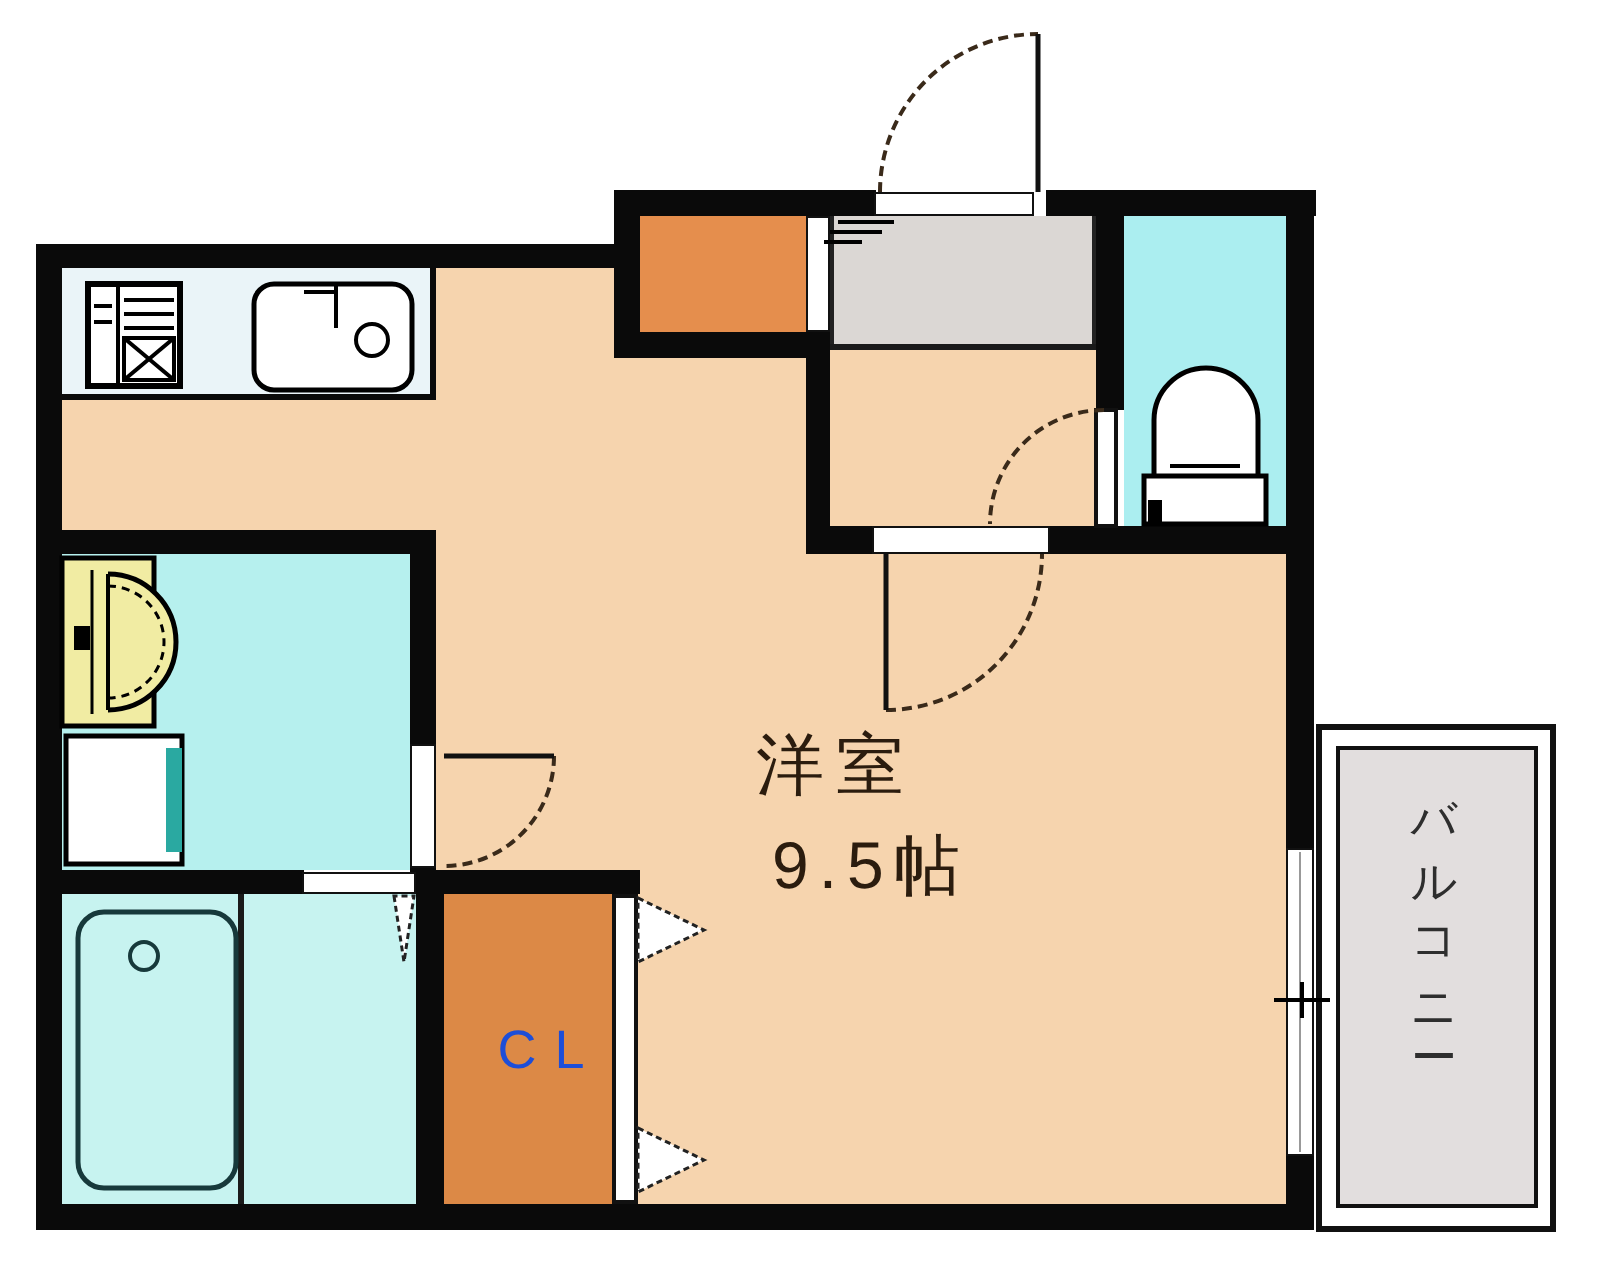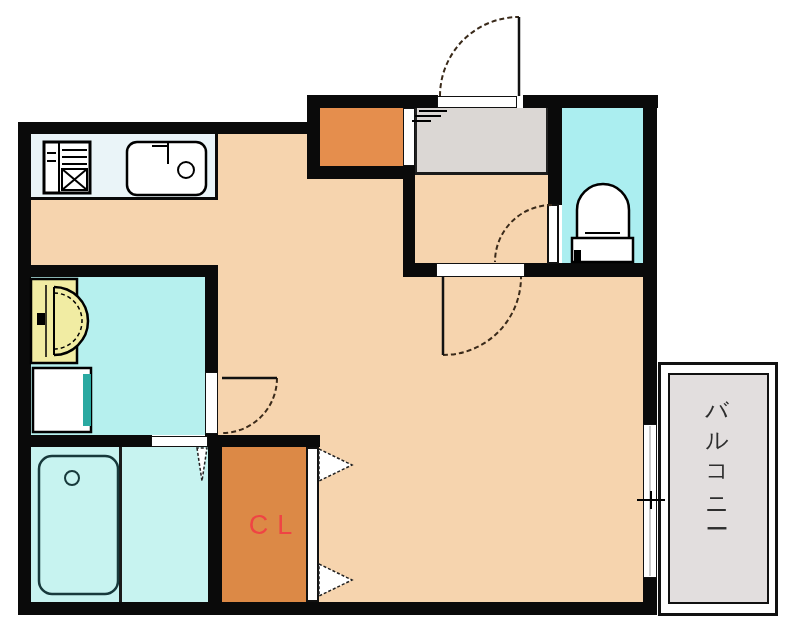--- a/index.html
+++ b/index.html
@@ -31,21 +31,21 @@
   #overlay{position:absolute;left:0;top:0;z-index:5;pointer-events:none;}
   .arc{fill:none;stroke:#3a2a1a;stroke-width:2;stroke-dasharray:5 3;}
   .leaf{stroke:#111;stroke-width:2.5;}
   .fix{stroke:#000;stroke-width:2.5;fill:#ffffff;}
   .fixline{stroke:#000;stroke-width:2;fill:none;}
   .tri{fill:#ffffff;stroke:#222;stroke-width:1.5;stroke-dasharray:3 2;}
   
   .label{position:absolute;z-index:6;color:#2b1c0e;}
   .main-label{left:378px;top:366px;font-size:34px;line-height:1.0;letter-spacing:6px;}
   .main-label .size{margin-top:16px;margin-left:8px;font-size:33px;letter-spacing:5px;white-space:nowrap;}
-  .cl-label{left:222px;top:510px;width:100px;text-align:center;font-size:27px;letter-spacing:9px;color:#ef4444;padding-left:6px;}
+  .cl-label{left:222px;top:510px;width:100px;text-align:center;font-size:27px;letter-spacing:9px;color:#1d4ed8;padding-left:6px;}
   .balcony-label{left:676px;top:384px;width:84px;height:224px;display:flex;justify-content:center;color:#2e2e2e;}
   .balcony-label span{writing-mode:vertical-rl;text-orientation:upright;font-size:23px;letter-spacing:7px;}
 </style>
 </head>
 <body>
 
 <div id="plan">
 
   <div class="floor peach" style="left:31px;top:134px;width:276px;height:131px;"></div>
   <div class="floor peach" style="left:307px;top:179px;width:96px;height:86px;"></div>
@@ -160,18 +160,22 @@
 
     <path class="fixline" d="M 419 111 H 447 M 415 116 H 441 M 412 121 H 431"></path>
 
     <line x1="650" y1="426" x2="650" y2="576" stroke="#999" stroke-width="1"></line>
     <g>
       <line x1="637" y1="500" x2="665" y2="500" stroke="#000" stroke-width="2"></line>
       <line x1="651" y1="491" x2="651" y2="509" stroke="#000" stroke-width="2"></line>
     </g>
   </svg>
 
+  <div class="label main-label">
+    <div>洋室</div>
+    <div class="size">9.5帖</div>
+  </div>
   <div class="label cl-label">CL</div>
   <div class="label balcony-label">
     <span>バルコニー</span>
   </div>
 
 </div>
 
 </body></html>

